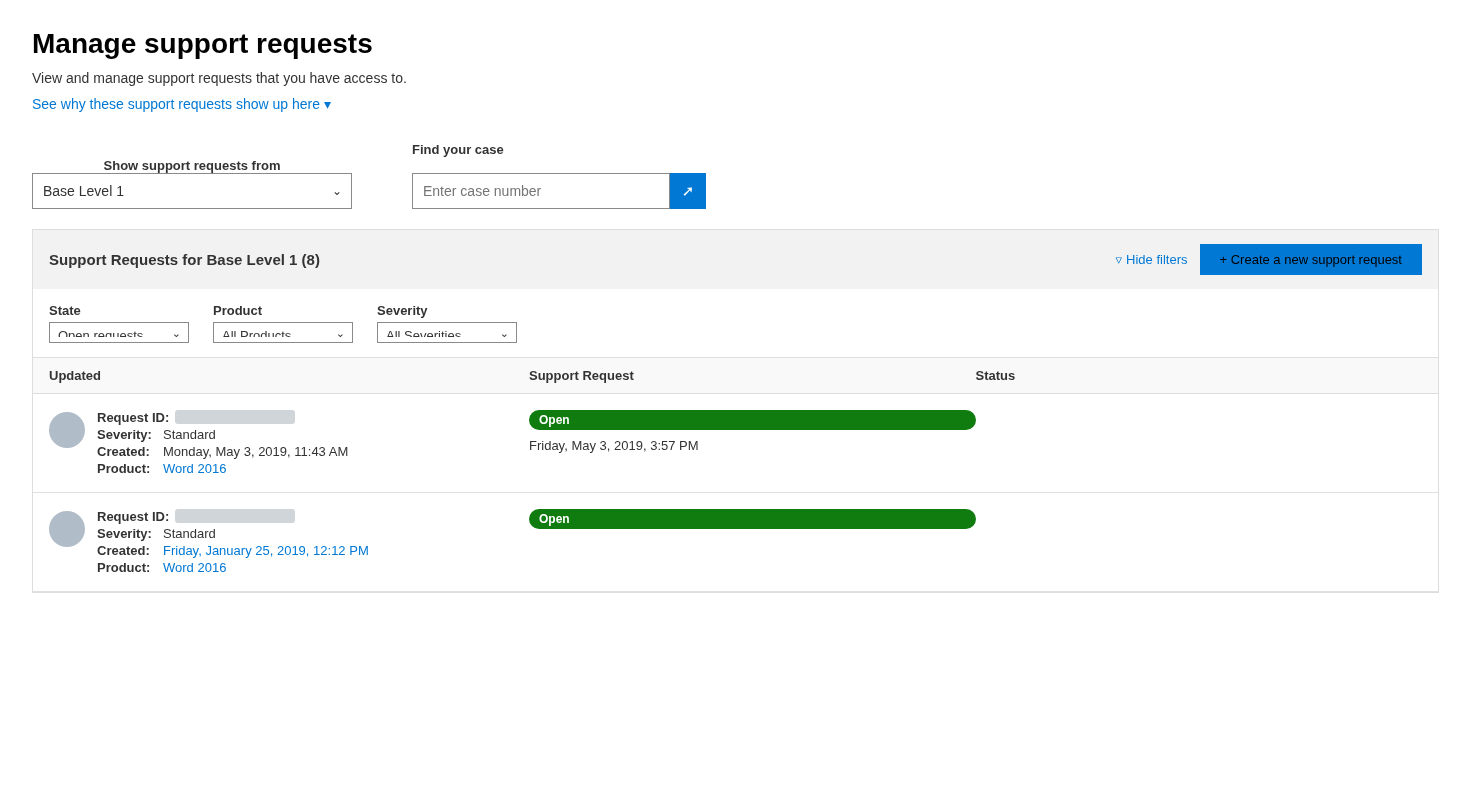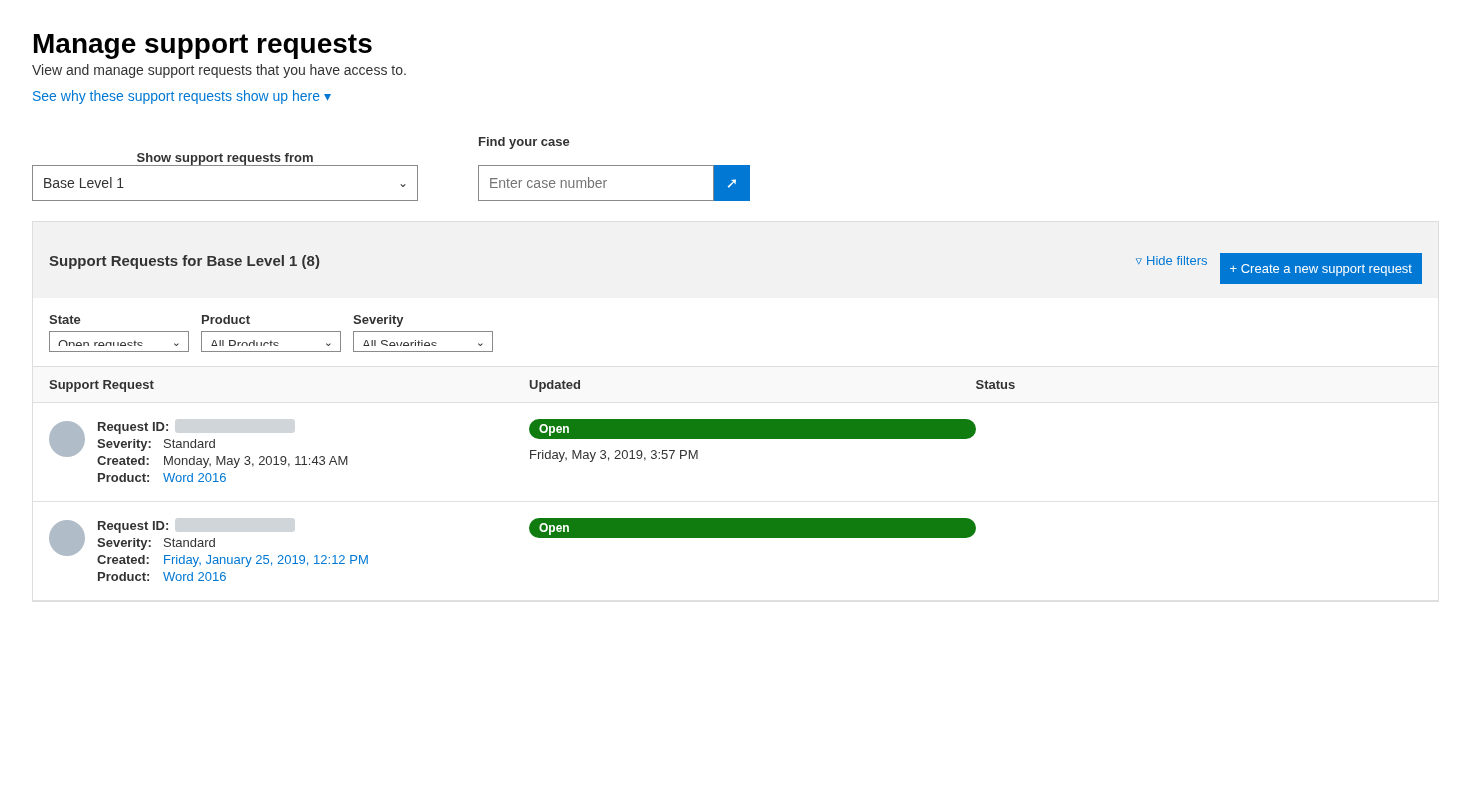--- a/index.html
+++ b/index.html
@@ -10,21 +10,21 @@
       color: #333;
     }
     .page-container {
       padding: 28px 32px;
       max-width: 1471px;
     }
     .page-title {
       font-size: 28px;
       font-weight: 600;
       color: #000;
-      margin-bottom: 2px;
+      margin-bottom: 10px;
     }
     .page-subtitle {
       font-size: 14px;
       color: #333;
       margin-bottom: 10px;
     }
     .why-link {
       color: #0078d4;
       text-decoration: none;
       font-size: 14px;
@@ -58,21 +58,21 @@
     }
     .filter-select-wrapper select {
       appearance: none;
       -webkit-appearance: none;
       border: 1px solid #8a8a8a;
       background: #fff;
       padding: 6px 36px 6px 10px;
       font-size: 14px;
       color: #333;
       cursor: pointer;
-      width: 386px;
+      width: 320px;
       height: 36px;
     }
     .filter-select-wrapper .chevron-icon {
       position: absolute;
       right: 10px;
       top: 50%;
       transform: translateY(-50%);
       pointer-events: none;
       color: #333;
       font-size: 12px;
@@ -83,21 +83,21 @@
       gap: 16px;
     }
     .case-search-input-row {
       display: flex;
       align-items: center;
     }
     .case-search-input {
       border: 1px solid #8a8a8a;
       padding: 6px 10px;
       font-size: 14px;
-      width: 236px;
+      width: 258px;
       height: 36px;
       color: #999;
       outline: none;
     }
     .case-search-btn {
       background: #0078d4;
       border: none;
       color: #fff;
       width: 36px;
       height: 36px;
@@ -133,33 +133,32 @@
       border: none;
       color: #0078d4;
       cursor: pointer;
       font-size: 13px;
       display: flex;
       align-items: center;
       gap: 4px;
     }
     .create-request-btn {
       background: #0078d4;
-      color: #ffffff;
+      color: #000000;
       border: none;
-      padding: 8px 10px;
+      padding: 8px 20px;
       font-size: 13px;
       cursor: pointer;
       font-weight: 500;
-      margin-top: 17px;
     }
 
     .inline-filters {
       padding: 14px 16px;
       display: flex;
-      gap: 12px;
+      gap: 24px;
       border-bottom: 1px solid #ddd;
     }
     .inline-filter-group {
       display: flex;
       flex-direction: column;
       gap: 4px;
     }
     .inline-filter-label {
       font-size: 13px;
       font-weight: 600;
@@ -363,22 +362,22 @@
             <option>High</option>
             <option>Moderate</option>
             <option>Low</option>
           </select>
           <span class="chevron-icon">⌄</span>
         </div>
       </div>
     </div>
 
     <div class="table-header">
+      <div class="table-header-cell">Updated</div>
       <div class="table-header-cell">Support Request</div>
-      <div class="table-header-cell">Updated</div>
       <div class="table-header-cell">Status</div>
     </div>
 
     <div id="table-rows-container">
         <div class="request-row">
     <div class="request-info">
       <div class="avatar-circle"></div>
       <div class="request-details">
         <div class="request-field">
           <span class="request-field-label">Request ID:</span>

